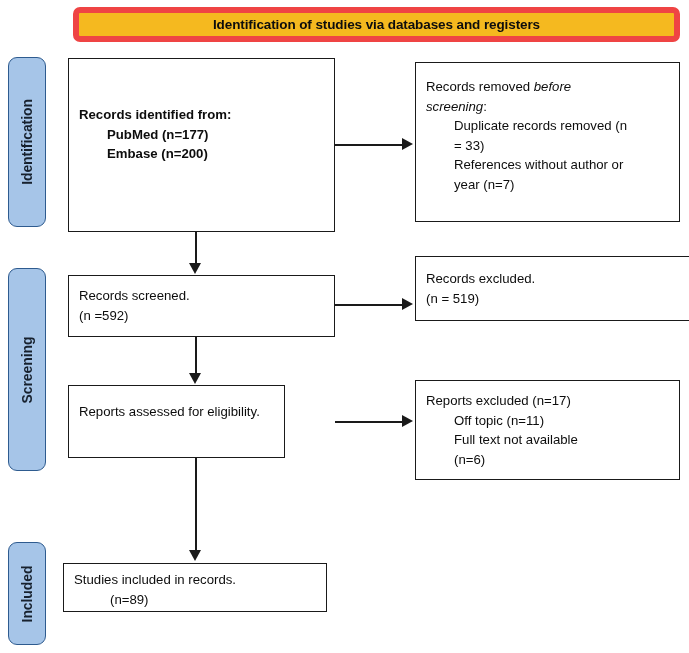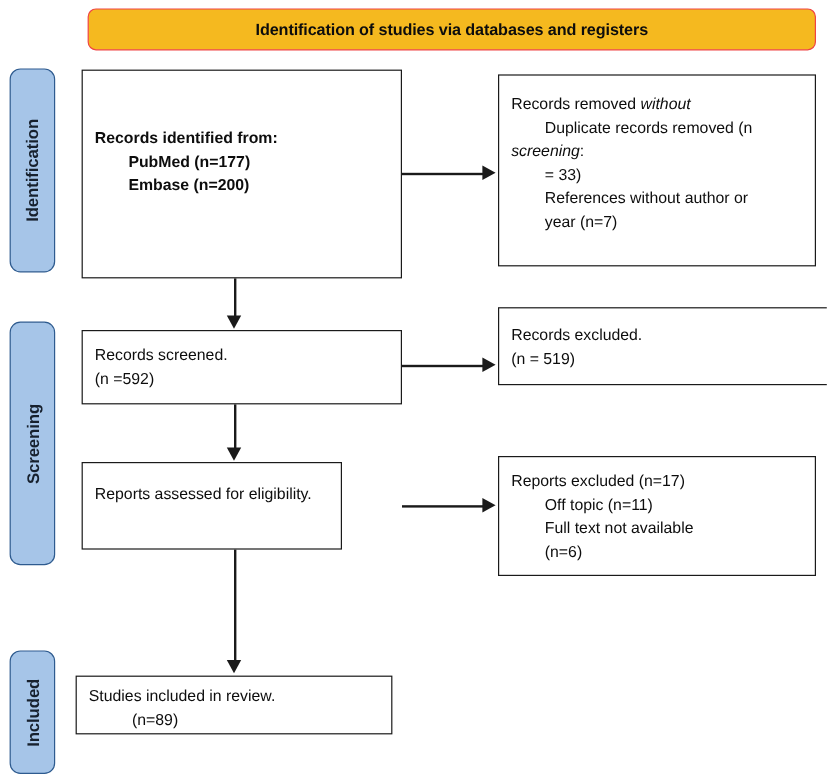--- a/index.html
+++ b/index.html
@@ -11,21 +11,21 @@
     overflow:hidden;
     -webkit-font-smoothing:antialiased;
   }
   .stage{position:absolute;inset:0;}
 
   
   .banner{
     position:absolute;
     left:73px;top:7px;width:607px;height:35px;
     background:#F5B91F;
-    border:1px solid #ef4444;
+    border:6px solid #ef4444;
     border-radius:7px;
     display:flex;align-items:center;justify-content:center;
     box-sizing:border-box;
   }
   .banner-text{
     font-size:13.5px;font-weight:bold;color:#0d0d0d;
     letter-spacing:-0.1px;white-space:nowrap;
   }
 
   
@@ -144,23 +144,23 @@
   <div class="box" id="box-identified">
     <div class="box-body">
       <div class="ln">Records identified from:</div>
       <div class="ln indent1">PubMed (n=177)</div>
       <div class="ln indent1">Embase (n=200)</div>
     </div>
   </div>
 
   <div class="box" id="box-removed">
     <div class="box-body">
-      <div class="ln"><span>Records removed </span><span class="ital">without</span></div>
+      <div class="ln"><span>Records removed </span><span class="ital">before</span></div>
+      <div class="ln"><span class="ital">screening</span><span>:</span></div>
       <div class="ln indent2">Duplicate records removed (n</div>
-      <div class="ln"><span class="ital">screening</span><span>:</span></div>
       <div class="ln indent2">= 33)</div>
       <div class="ln indent2">References without author or</div>
       <div class="ln indent2">year (n=7)</div>
     </div>
   </div>
 
   <div class="box" id="box-screened">
     <div class="box-body">
       <div class="ln">Records screened.</div>
       <div class="ln">(n =592)</div>
@@ -184,21 +184,21 @@
     <div class="box-body">
       <div class="ln">Reports excluded (n=17)</div>
       <div class="ln indent2">Off topic (n=11)</div>
       <div class="ln indent2">Full text not available</div>
       <div class="ln indent2">(n=6)</div>
     </div>
   </div>
 
   <div class="box" id="box-included">
     <div class="box-body">
-      <div class="ln">Studies included in review.</div>
+      <div class="ln">Studies included in records.</div>
       <div class="ln center-ish">(n=89)</div>
     </div>
   </div>
 
   <div class="vline" id="v1"></div>
   <div class="arrow-down" id="v1-head"></div>
 
   <div class="vline" id="v2"></div>
   <div class="arrow-down" id="v2-head"></div>
 

